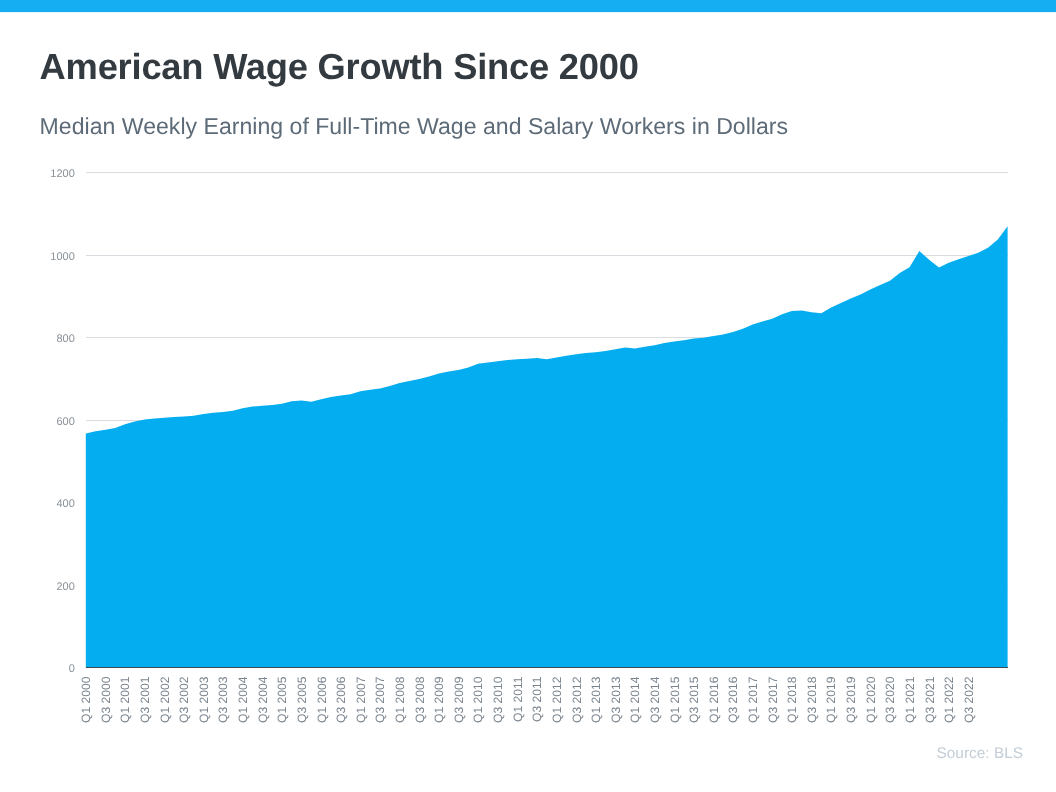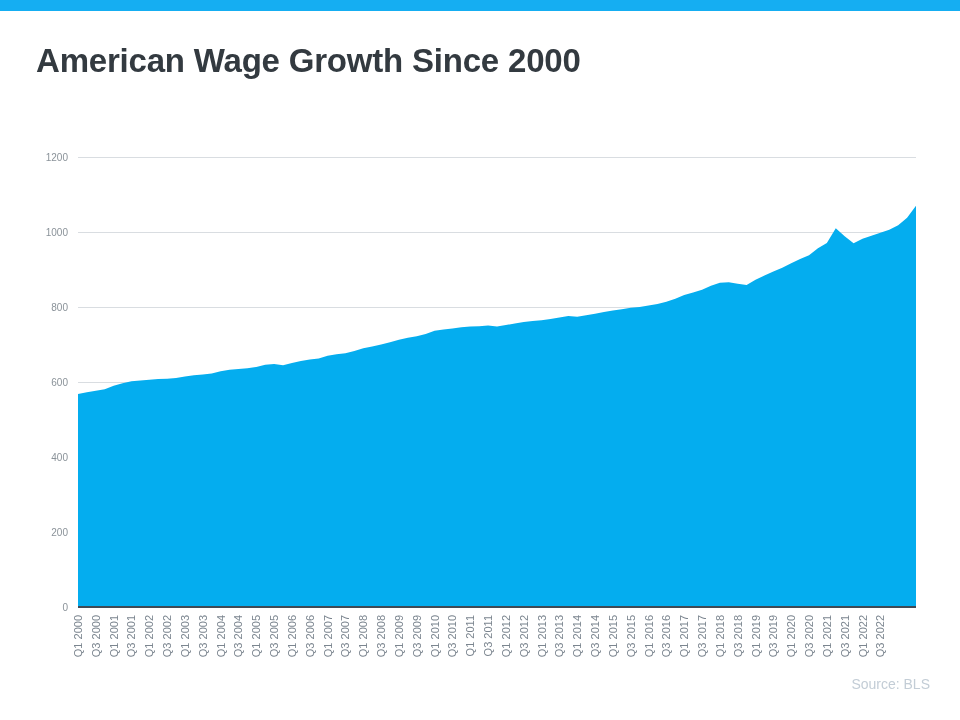--- a/index.html
+++ b/index.html
@@ -77,20 +77,21 @@
   }
 </style>
 </head>
 <body>
 
 <div id="page">
 
   <div id="top-accent-bar"></div>
 
   <div id="chart-title">American Wage Growth Since 2000</div>
+  <div id="chart-subtitle">Median Weekly Earning of Full-Time Wage and Salary Workers in Dollars</div>
 
   <div id="plot-wrap">
     <svg id="plot-svg" width="960" height="720">
       <g id="grid-group">
           <line x1="78" x2="916" y1="532" y2="532" class="gridline"></line>
           <line x1="78" x2="916" y1="457" y2="457" class="gridline"></line>
           <line x1="78" x2="916" y1="382" y2="382" class="gridline"></line>
           <line x1="78" x2="916" y1="307" y2="307" class="gridline"></line>
           <line x1="78" x2="916" y1="232" y2="232" class="gridline"></line>
           <line x1="78" x2="916" y1="157" y2="157" class="gridline"></line>

